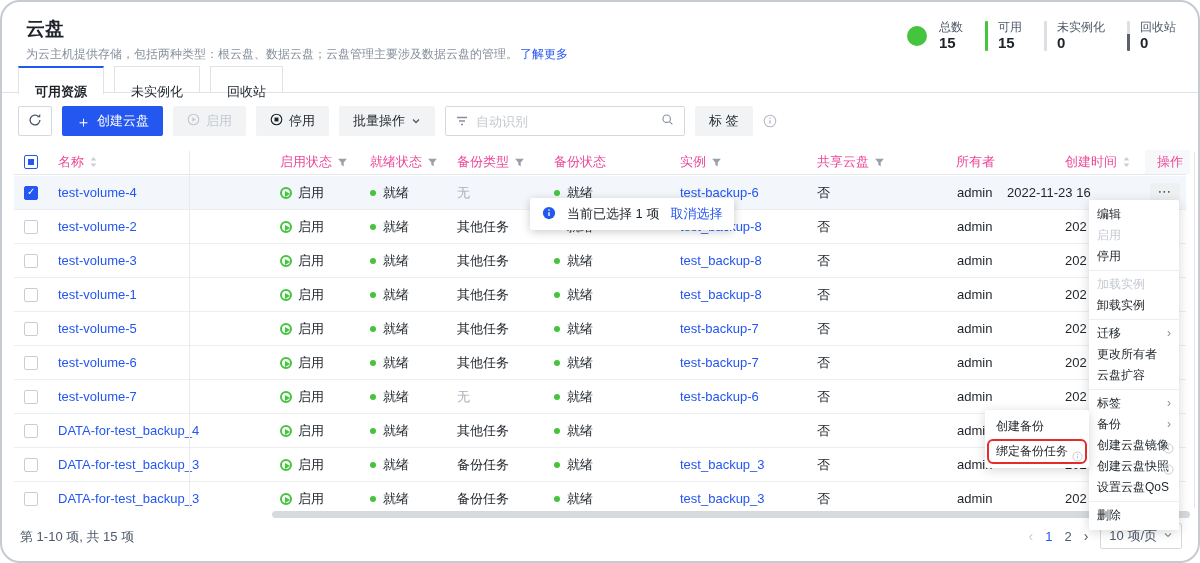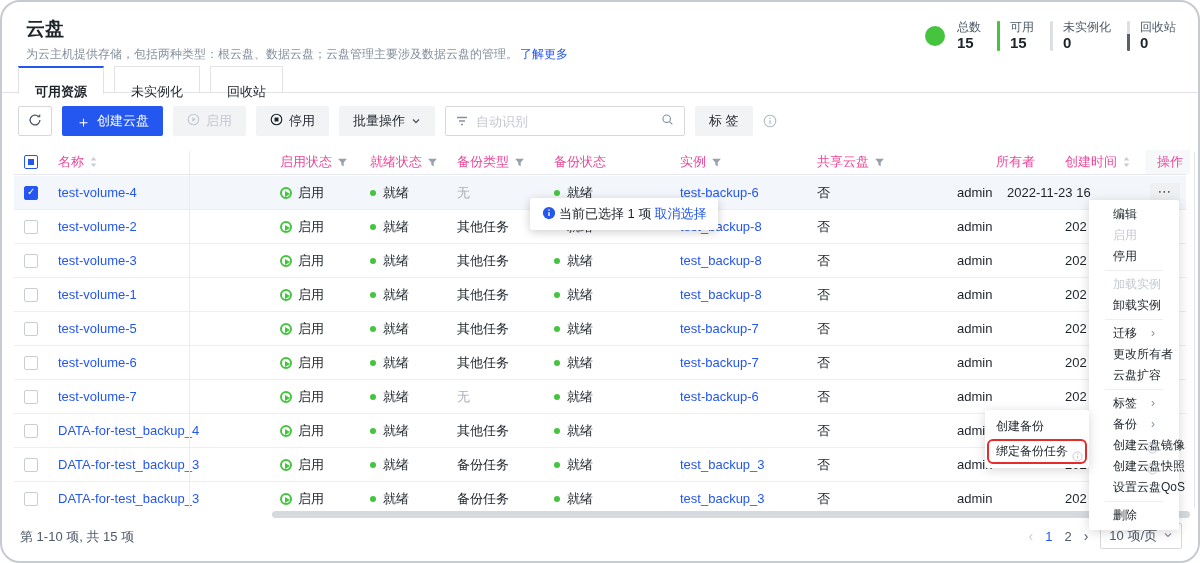--- a/index.html
+++ b/index.html
@@ -7,21 +7,21 @@
   .page { position:relative; width:1200px; height:563px; background:#fff;
           border:2px solid #c6cad1; border-radius:20px; overflow:hidden; }
 
   
   .pg-title { position:absolute; left:24px; top:14px; font-size:19px; font-weight:bold; color:#1d2329; }
   .pg-sub   { position:absolute; left:24px; top:44px; font-size:12px; color:#86909c; }
   .pg-sub a { color:#2456f0; text-decoration:none; margin-left:2px; cursor:pointer; }
 
   .stats { position:absolute; right:22px; top:18px; display:flex; align-items:center; }
   .donut { width:16px; height:16px; border:10px solid #45c43e; border-radius:50%; background:#fff; }
-  .stat-group { display:flex; align-items:center; margin-left:16px; }
+  .stat-group { display:flex; align-items:center; margin-left:22px; }
   .stat-bar { width:3px; height:30px; margin-right:10px; border-radius:1px; }
   .bar-green { background:#45c43e; }
   .bar-gray  { background:#dcdfe3; }
   .bar-gray-dark { background:linear-gradient(#dcdfe3 45%, #5b6069 45%); }
   .stat-txt .lb { font-size:12px; color:#4e5969; line-height:14px; }
   .stat-txt .vl { font-size:15px; font-weight:bold; color:#1d2329; line-height:18px; }
   .stat-group:first-of-type { margin-left:12px; }
 
   
   .tabline { position:absolute; left:0; right:0; top:90px; height:1px; background:#e1e3e8; }
@@ -75,27 +75,27 @@
   .cb.indet::after { content:""; position:absolute; left:3px; top:3px; width:6px; height:6px; background:#2456f0; }
   .act-btn { position:absolute; left:1136px; top:7px; width:30px; height:20px; background:#eef0f2;
              border-radius:3px; color:#4e5969; text-align:center; line-height:16px; font-size:14px;
              letter-spacing:1px; cursor:pointer; }
   .freeze-line { position:absolute; left:187px; top:149px; width:1px; height:357px; background:#e9ebee; }
   .right-line  { position:absolute; left:1192px; top:150px; width:1px; height:356px; background:#e3e5e9; }
   .hscroll { position:absolute; left:270px; top:509px; width:918px; height:7px; background:#d6d9de; border-radius:4px; cursor:pointer; }
 
   
   .sel-pop { position:absolute; left:528px; top:196px; height:32px; background:#fff; border-radius:3px;
-             box-shadow:0 2px 10px rgba(0,0,0,.2); display:flex; align-items:center; gap:3px;
+             box-shadow:0 2px 10px rgba(0,0,0,.2); display:flex; align-items:center; gap:11px;
              padding:0 12px; z-index:30; font-size:13px; color:#1d2329; }
   .sel-pop a { color:#2456f0; text-decoration:none; cursor:pointer; }
 
   
   .menu { position:absolute; left:1087px; top:198px; width:90px; background:#fff; border-radius:2px;
-          box-shadow:0 2px 12px rgba(0,0,0,.16); padding:4px 16px; z-index:40; }
+          box-shadow:0 2px 12px rgba(0,0,0,.16); padding:4px 0; z-index:40; }
   .menu-item { position:relative; height:21px; line-height:21px; padding:0 8px; font-size:12px;
                color:#1d2329; cursor:pointer; white-space:nowrap; }
   .menu-item.disabled { color:#c4c9d1; cursor:default; }
   .menu-item .arrow { position:absolute; right:8px; top:0; color:#86909c; font-size:12px; }
   .menu-item .mi-info { position:absolute; right:5px; top:5px; }
   .menu-div { height:1px; background:#eceef1; margin:3px 0; }
 
   .submenu { position:absolute; left:983px; top:408px; width:104px; background:#fff; border-radius:2px;
              box-shadow:0 2px 12px rgba(0,0,0,.16); padding:4px 0; z-index:45; }
   .sub-item { position:relative; height:25px; line-height:25px; padding:0 11px; font-size:12px;
@@ -256,21 +256,21 @@
               <path d="M1.2 1.8h9.6L7.3 6v4.4L4.7 8.4V6z" fill="#9aa0ab"></path>
             </svg>
           </span>
         </span><span class="th" style="left: 803px;">
           <span>共享云盘</span>
           <span class="ic">
             <svg width="11" height="11" viewBox="0 0 12 12">
               <path d="M1.2 1.8h9.6L7.3 6v4.4L4.7 8.4V6z" fill="#9aa0ab"></path>
             </svg>
           </span>
-        </span><span class="th" style="left: 982px;">
+        </span><span class="th" style="left: 942px;">
           <span>所有者</span>
         </span><span class="th" style="left: 1051px;">
           <span>创建时间</span>
           <span class="ic">
             <svg width="9" height="12" viewBox="0 0 9 12">
               <path d="M4.5 1L7.3 4.4H1.7z" fill="#c9cdd4"></path>
               <path d="M4.5 11L1.7 7.6h5.6z" fill="#c9cdd4"></path>
             </svg>
           </span>
         </span><span class="th" style="left: 1143px;">

